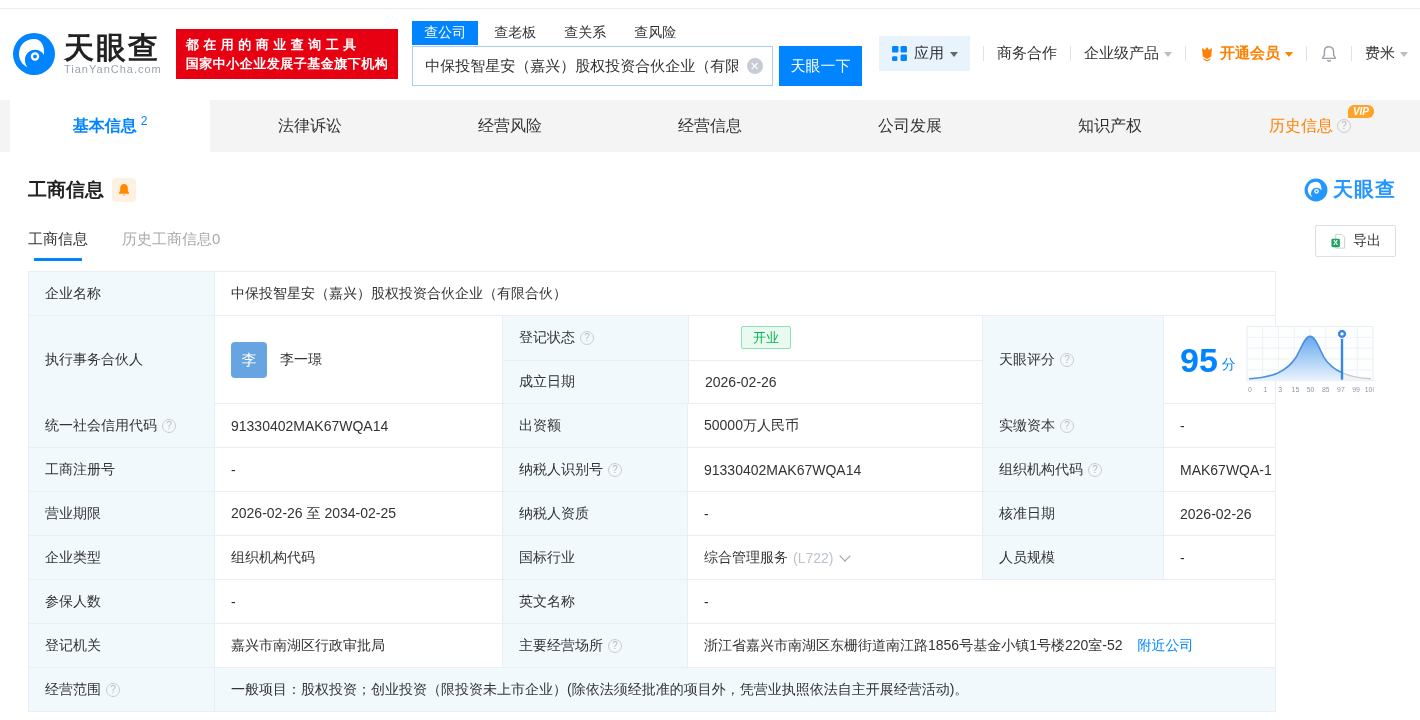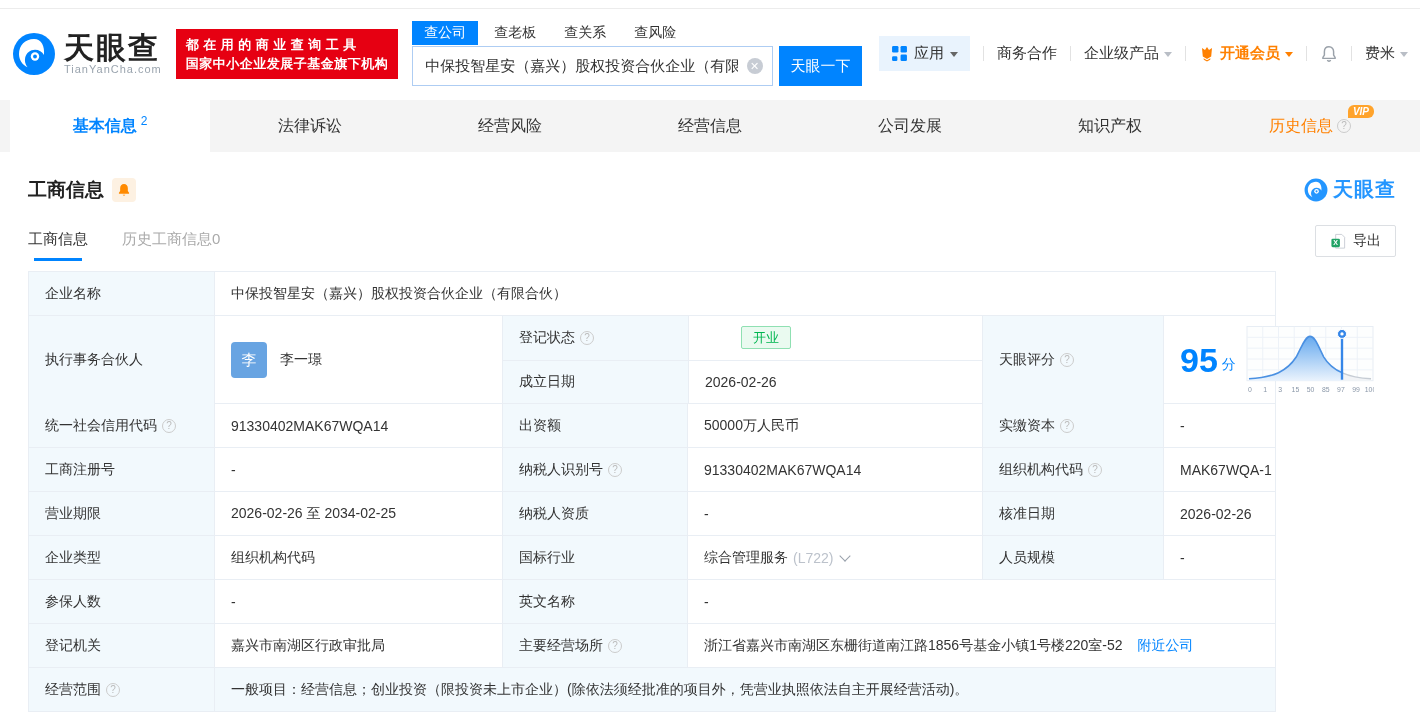--- a/index.html
+++ b/index.html
@@ -384,16 +384,16 @@
       <span>浙江省嘉兴市南湖区东栅街道南江路1856号基金小镇1号楼220室-52</span>
       <span class="link">附近公司</span>
     </div>
   </div>
 
   <div class="row">
     <div class="cell lab w-l1">
       <span>经营范围</span>
       <span class="help"></span>
     </div>
-    <div class="cell grow tint">一般项目：经营信息；创业投资（限投资未上市企业）(除依法须经批准的项目外，凭营业执照依法自主开展经营活动)。</div>
+    <div class="cell grow tint">一般项目：股权投资；创业投资（限投资未上市企业）(除依法须经批准的项目外，凭营业执照依法自主开展经营活动)。</div>
   </div>
 
 </div>
 
 </body></html>

